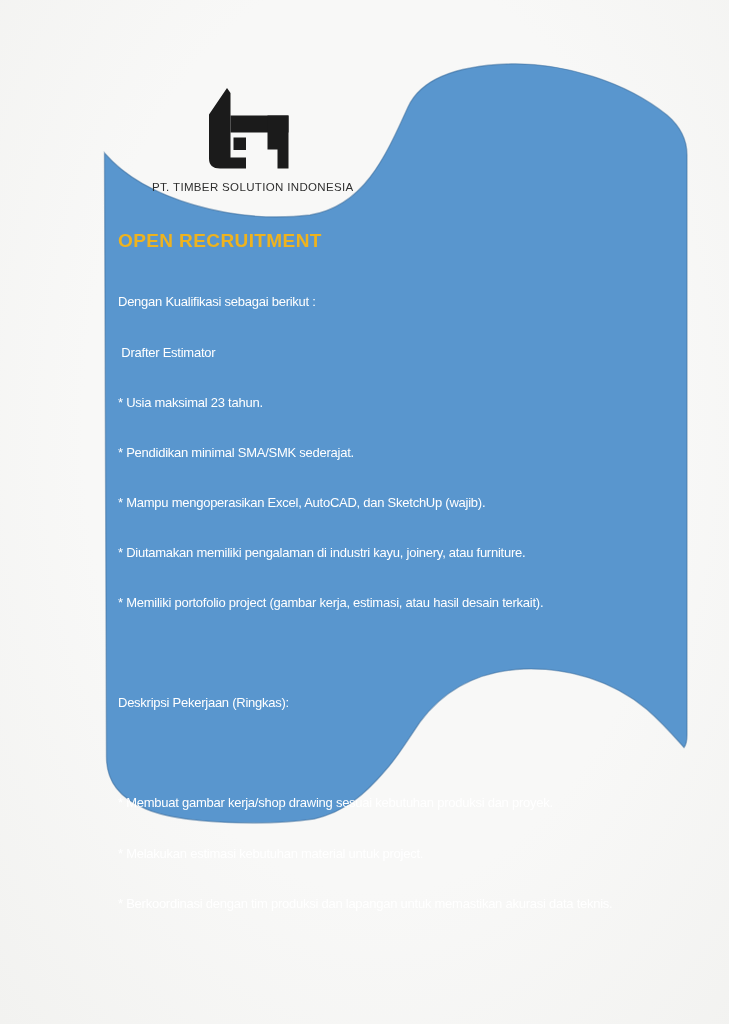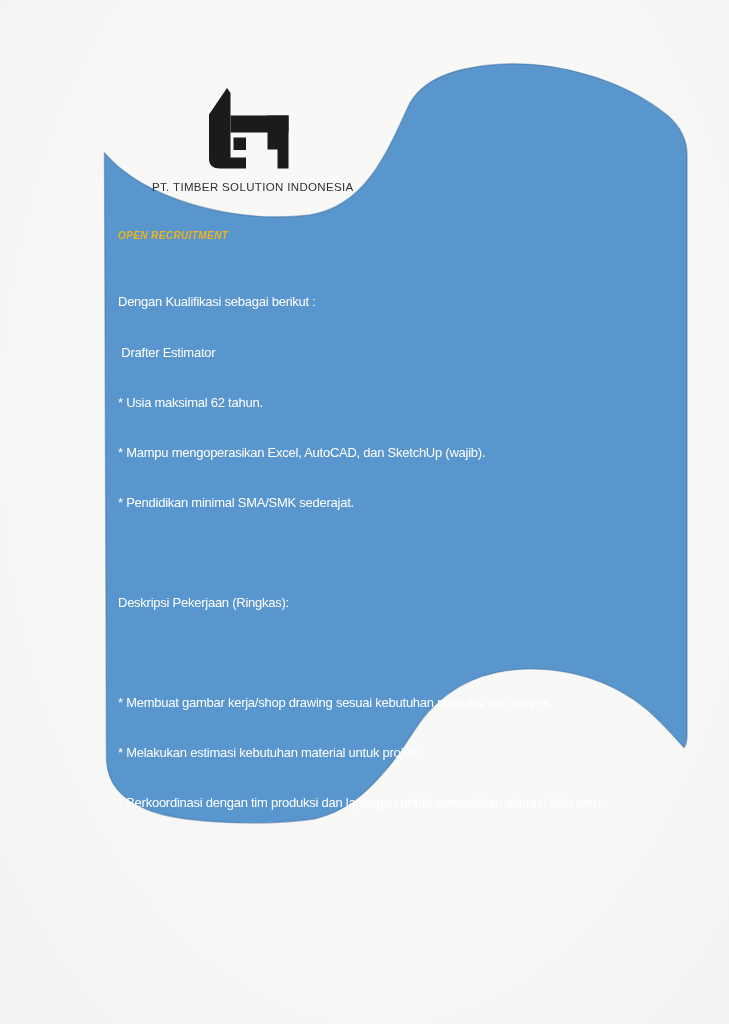--- a/index.html
+++ b/index.html
@@ -11,22 +11,22 @@
     overflow:hidden;
   }
   .blob-svg{position:absolute;left:0;top:0;width:729px;height:1024px;}
   .company{
     position:absolute;left:152px;top:181px;
     font-size:11.5px;letter-spacing:0.35px;font-weight:500;
     color:#2f2f2f;white-space:pre;
   }
   .title{
     position:absolute;left:118px;top:230px;
-    font-size:10px;font-weight:bold;letter-spacing:0.4px;
-    color:#eeb31f;white-space:pre;font-style:italic;
+    font-size:19px;font-weight:bold;letter-spacing:0.4px;
+    color:#eeb31f;white-space:pre;
   }
   .body-text{
     position:absolute;left:118px;top:261px;
     color:#ffffff;font-size:13px;line-height:16.7px;
     letter-spacing:-0.25px;white-space:pre;
   }
   .line{min-height:16.7px;}
 </style>
 </head>
 <body>
@@ -60,23 +60,25 @@
     </g>
   </svg>
 
   <div class="company">PT. TIMBER SOLUTION INDONESIA</div>
 
   <div class="title">OPEN RECRUITMENT</div>
 
   <div class="body-text">
     <div class="line">Dengan Kualifikasi sebagai berikut :</div>
     <div class="line"> Drafter Estimator</div>
-    <div class="line">* Usia maksimal 62 tahun.</div>
+    <div class="line">* Usia maksimal 23 tahun.</div>
+    <div class="line">* Pendidikan minimal SMA/SMK sederajat.</div>
     <div class="line">* Mampu mengoperasikan Excel, AutoCAD, dan SketchUp (wajib).</div>
-    <div class="line">* Pendidikan minimal SMA/SMK sederajat.</div>
+    <div class="line">* Diutamakan memiliki pengalaman di industri kayu, joinery, atau furniture.</div>
+    <div class="line">* Memiliki portofolio project (gambar kerja, estimasi, atau hasil desain terkait).</div>
     <div class="line"></div>
     <div class="line">Deskripsi Pekerjaan (Ringkas):</div>
     <div class="line"></div>
     <div class="line">* Membuat gambar kerja/shop drawing sesuai kebutuhan produksi dan proyek.</div>
     <div class="line">* Melakukan estimasi kebutuhan material untuk project.</div>
     <div class="line">* Berkoordinasi dengan tim produksi dan lapangan untuk memastikan akurasi data teknis.</div>
     
     
     
     

